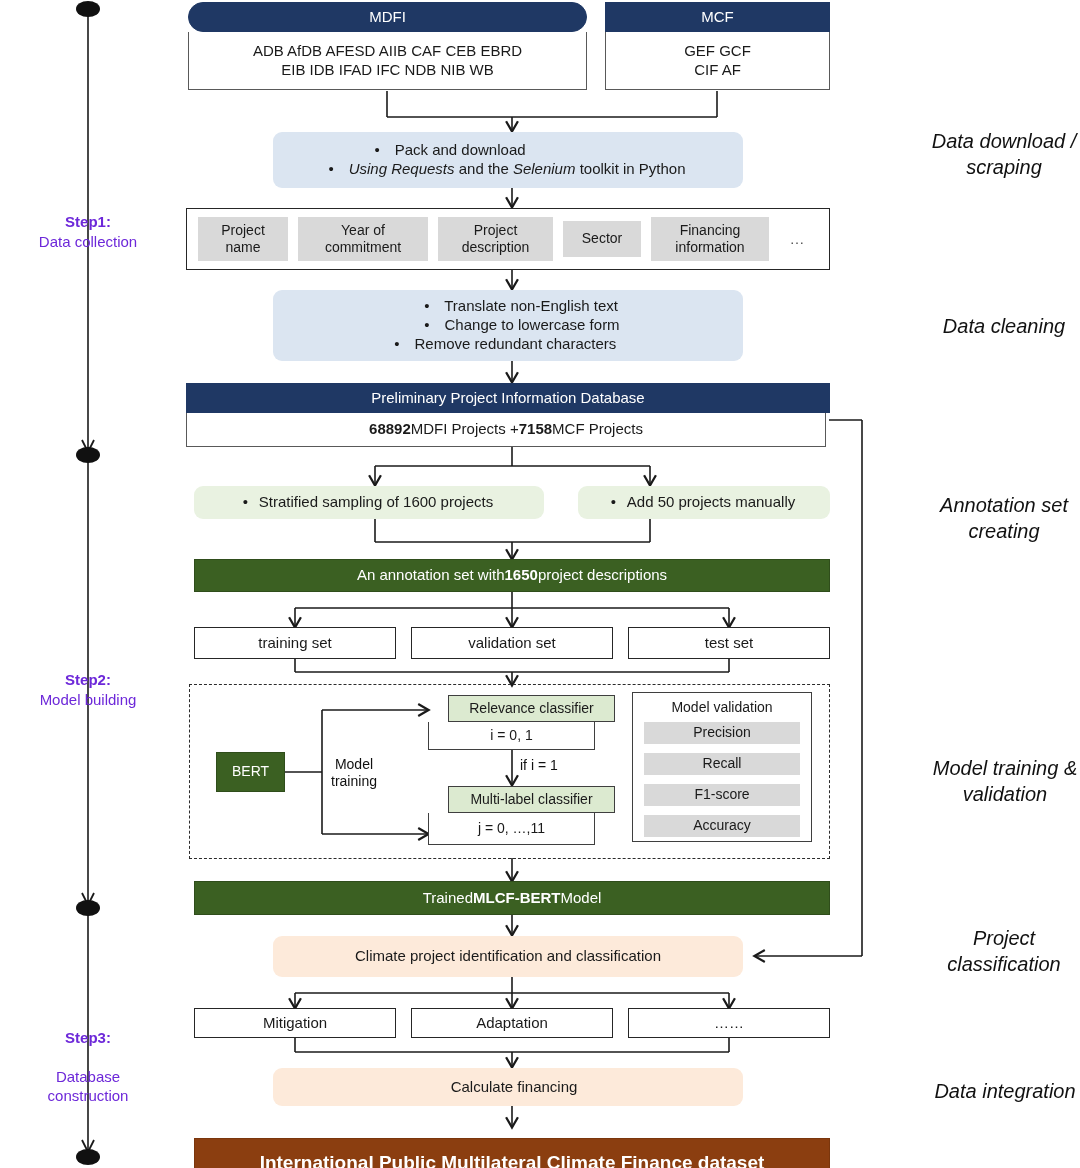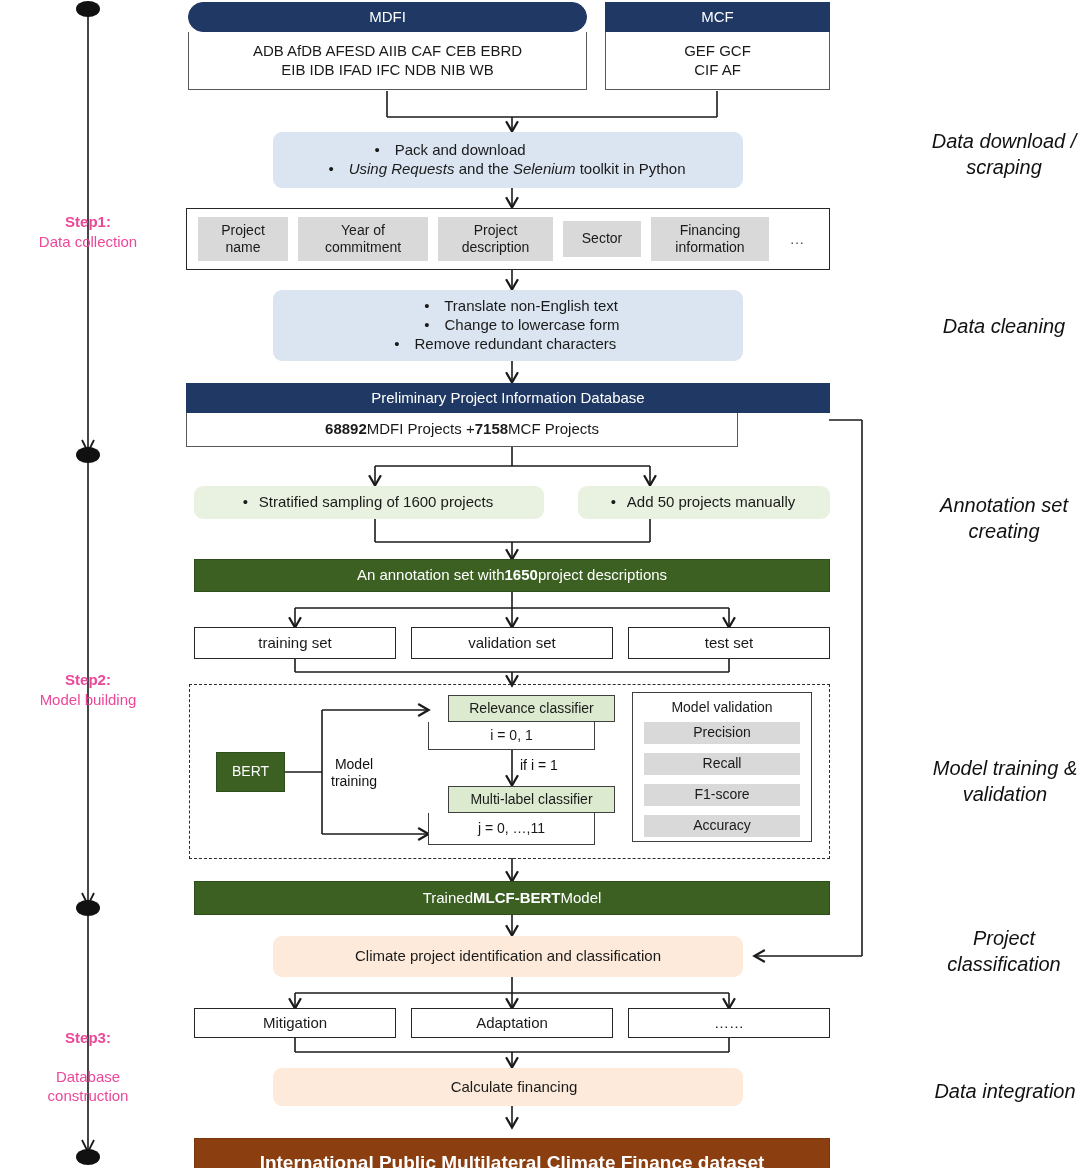--- a/index.html
+++ b/index.html
@@ -106,21 +106,21 @@
   .validation-panel {
     position: absolute;
     border: 1px solid #3f3f3f;
     background: #ffffff;
   }
   
   .step-label {
     position: absolute;
     text-align: center;
     font-size: 15px;
-    color: #ec4899;
+    color: #6d28d9;
     line-height: 1.3;
   }
   .step-label b { display: block; }
   
   .annot {
     position: absolute;
     text-align: center;
     font-style: italic;
     font-size: 20px;
     color: #111111;
@@ -316,21 +316,21 @@
       <div class="b" style="padding-left:30px;">
         <span>Change to lowercase form</span>
       </div>
       <div class="b">
         <span>Remove redundant characters</span>
       </div>
     </div>
   </div>
 
   <div class="node hdr" style="left:186px; top:383px; width:644px; height:30px;">Preliminary Project Information Database</div>
-  <div class="node body-box" style="left:186px; top:413px; width:552px; height:34px;">
+  <div class="node body-box" style="left:186px; top:413px; width:640px; height:34px;">
     <span class="bold">68892</span>
       <span> MDFI Projects + </span>
       <span class="bold">7158</span>
       <span> MCF Projects</span>
   </div>
 
   <div class="node green-round" style="left:194px; top:486px; width:350px; height:33px;">
     <div class="bullets">
       <div class="b"><span>Stratified sampling of 1600 projects</span></div>
     </div>

